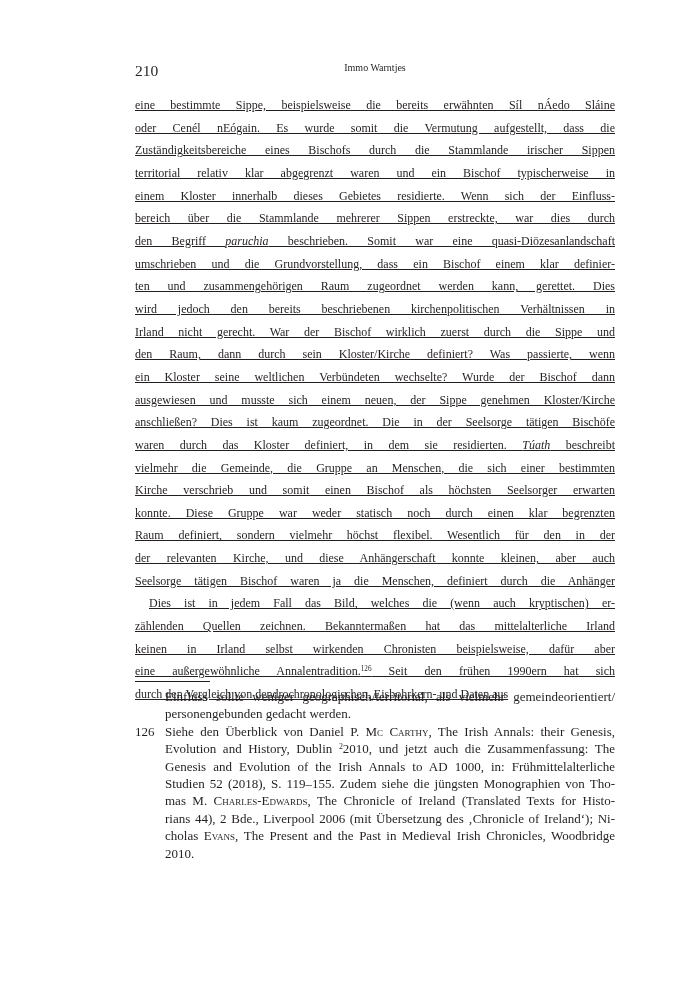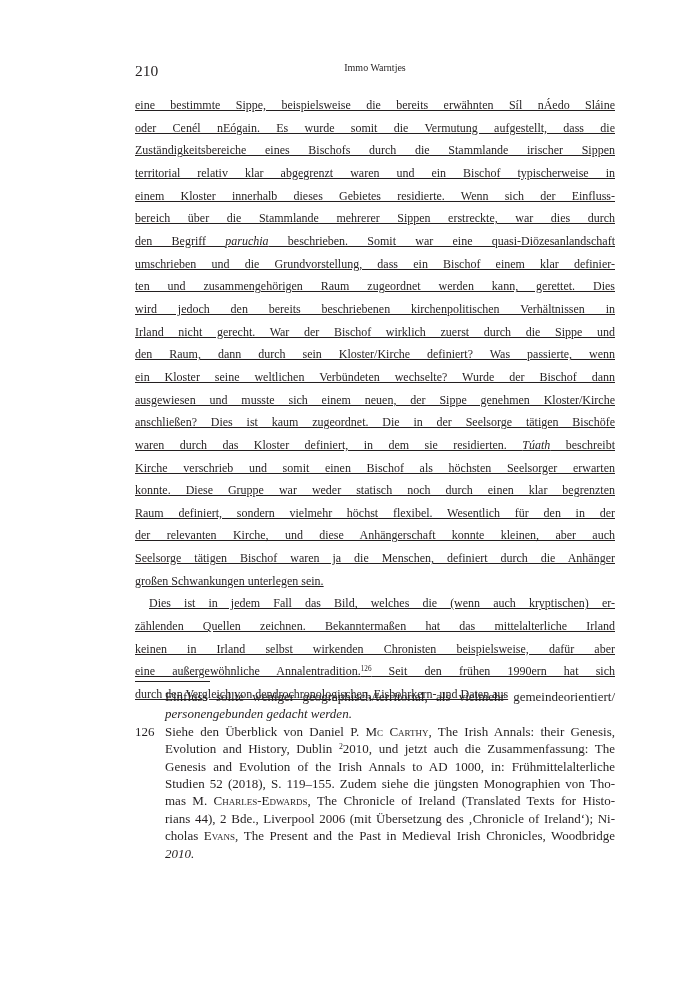--- a/index.html
+++ b/index.html
@@ -10,21 +10,21 @@
   .running-head { position:absolute; left:0; right:0; top:0; text-align:center; font-size:10px; }
   .body-text { position:absolute; top:94px; left:135px; width:480px; }
   .line { display:block; font-size:12px; line-height:22.67px; height:22.67px;
           text-align:justify; text-align-last:justify; white-space:nowrap; overflow:visible;text-decoration:underline; }
   .line.last { text-align-last:left; }
   .line.indent { padding-left:14px; }
   .fn-rule { position:absolute; top:681px; left:135px; width:75px; height:0; border-top:1px solid #231f20; }
   .footnotes { position:absolute; top:688px; left:135px; width:480px; }
   .fn-line { display:block; font-size:13px; line-height:17.4px; height:17.4px;
              padding-left:30px; text-align:justify; text-align-last:justify; white-space:nowrap; position:relative; }
-  .fn-line.last { text-align-last:left;font-style:italic; }
+  .fn-line.last { text-align-last:left; }
   .fn-num { position:absolute; left:0; top:0; }
   sup { font-size:0.6em; line-height:0; vertical-align:0.55em; }
   .sc { font-variant:small-caps; }
 </style>
 </head>
 <body>
 
 <div class="header">
   <span class="page-num">210</span>
   <span class="running-head">Immo Warntjes</span>
@@ -40,26 +40,26 @@
     <span class="line">den Begriff <em>paruchia</em> beschrieben. Somit war eine quasi-Diözesanlandschaft</span>
     <span class="line">umschrieben und die Grundvorstellung, dass ein Bischof einem klar definier-</span>
     <span class="line">ten und zusammengehörigen Raum zugeordnet werden kann, gerettet. Dies</span>
     <span class="line">wird jedoch den bereits beschriebenen kirchenpolitischen Verhältnissen in</span>
     <span class="line">Irland nicht gerecht. War der Bischof wirklich zuerst durch die Sippe und</span>
     <span class="line">den Raum, dann durch sein Kloster/Kirche definiert? Was passierte, wenn</span>
     <span class="line">ein Kloster seine weltlichen Verbündeten wechselte? Wurde der Bischof dann</span>
     <span class="line">ausgewiesen und musste sich einem neuen, der Sippe genehmen Kloster/Kirche</span>
     <span class="line">anschließen? Dies ist kaum zugeordnet. Die in der Seelsorge tätigen Bischöfe</span>
     <span class="line">waren durch das Kloster definiert, in dem sie residierten. <em>Túath</em> beschreibt</span>
+    <span class="line">vielmehr die Gemeinde, die Gruppe an Menschen, die sich einer bestimmten</span>
     <span class="line">Kirche verschrieb und somit einen Bischof als höchsten Seelsorger erwarten</span>
     <span class="line">konnte. Diese Gruppe war weder statisch noch durch einen klar begrenzten</span>
     <span class="line">Raum definiert, sondern vielmehr höchst flexibel. Wesentlich für den in der</span>
     <span class="line">der relevanten Kirche, und diese Anhängerschaft konnte kleinen, aber auch</span>
     <span class="line">Seelsorge tätigen Bischof waren ja die Menschen, definiert durch die Anhänger</span>
-    <span class="line last">großen Schwankungen unterlegen sein.</span>
     <span class="line indent">Dies ist in jedem Fall das Bild, welches die (wenn auch kryptischen) er-</span>
     <span class="line">zählenden Quellen zeichnen. Bekanntermaßen hat das mittelalterliche Irland</span>
     <span class="line">keinen in Irland selbst wirkenden Chronisten beispielsweise, dafür aber</span>
     <span class="line">eine außergewöhnliche Annalentradition.<sup>126</sup> Seit den frühen 1990ern hat sich</span>
     <span class="line last">durch den Vergleich von dendrochronologischen, Eisbohrkern- und Daten aus</span>
   </div>
 
 <div class="fn-rule"></div>
 
 <div class="footnotes" id="footnotes">

